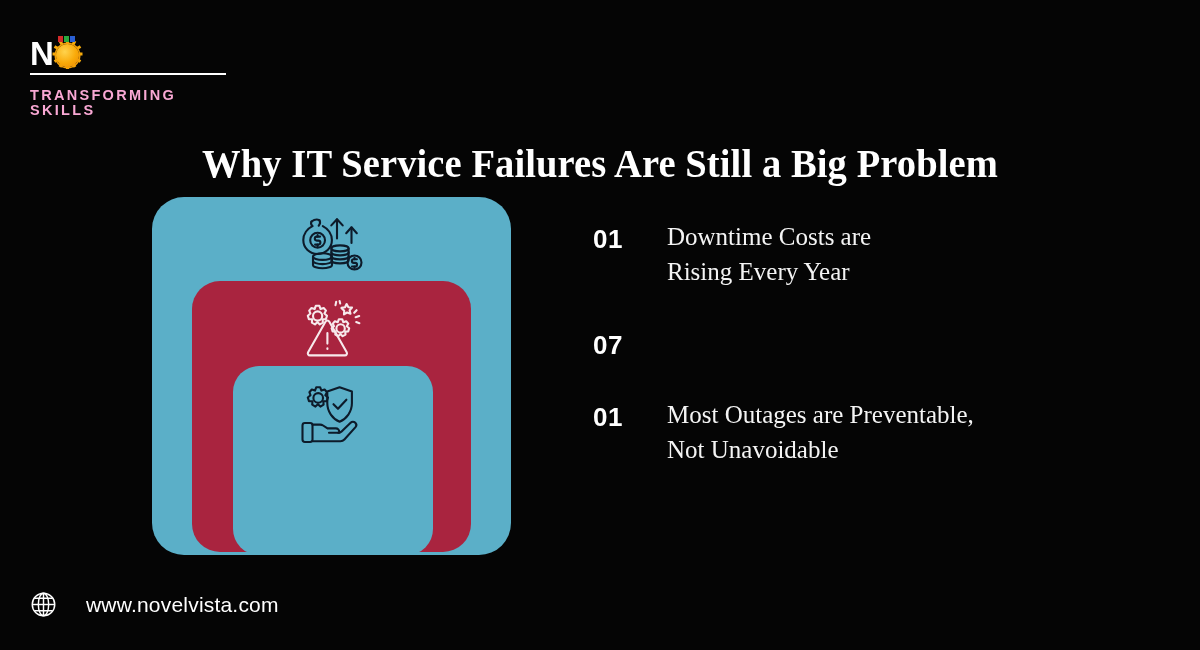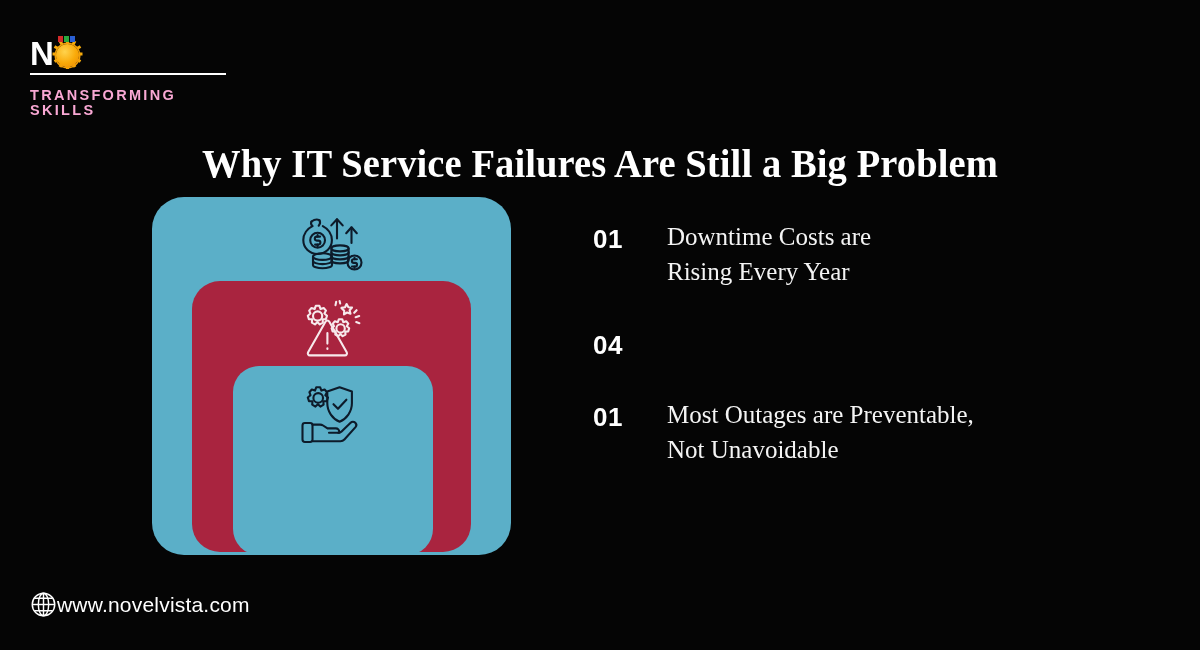--- a/index.html
+++ b/index.html
@@ -197,21 +197,21 @@
     white-space: pre-line;
   }
 
   
   .footer {
     position: absolute;
     left: 30px;
     bottom: 32px;
     display: flex;
     align-items: center;
-    gap: 0;
+    gap: 29px;
     margin-top: 32px;
   }
   .footer-globe { flex: none; width: 27px; height: 27px; display: block; }
   .footer-url {
     font-family: "Liberation Sans", sans-serif;
     font-size: 21px;
     color: #ffffff;
     letter-spacing: 0.2px;
   }
 </style>
@@ -316,21 +316,21 @@
 
   <div class="points">
 
     <div class="point">
       <div class="point-num">01</div>
       <div class="point-text">Downtime Costs are
 Rising Every Year</div>
     </div>
 
     <div class="point">
-      <div class="point-num">04</div>
+      <div class="point-num">07</div>
     </div>
 
     <div class="point">
       <div class="point-num">01</div>
       <div class="point-text">Most Outages are Preventable,
 Not Unavoidable</div>
     </div>
 
   </div>
 

